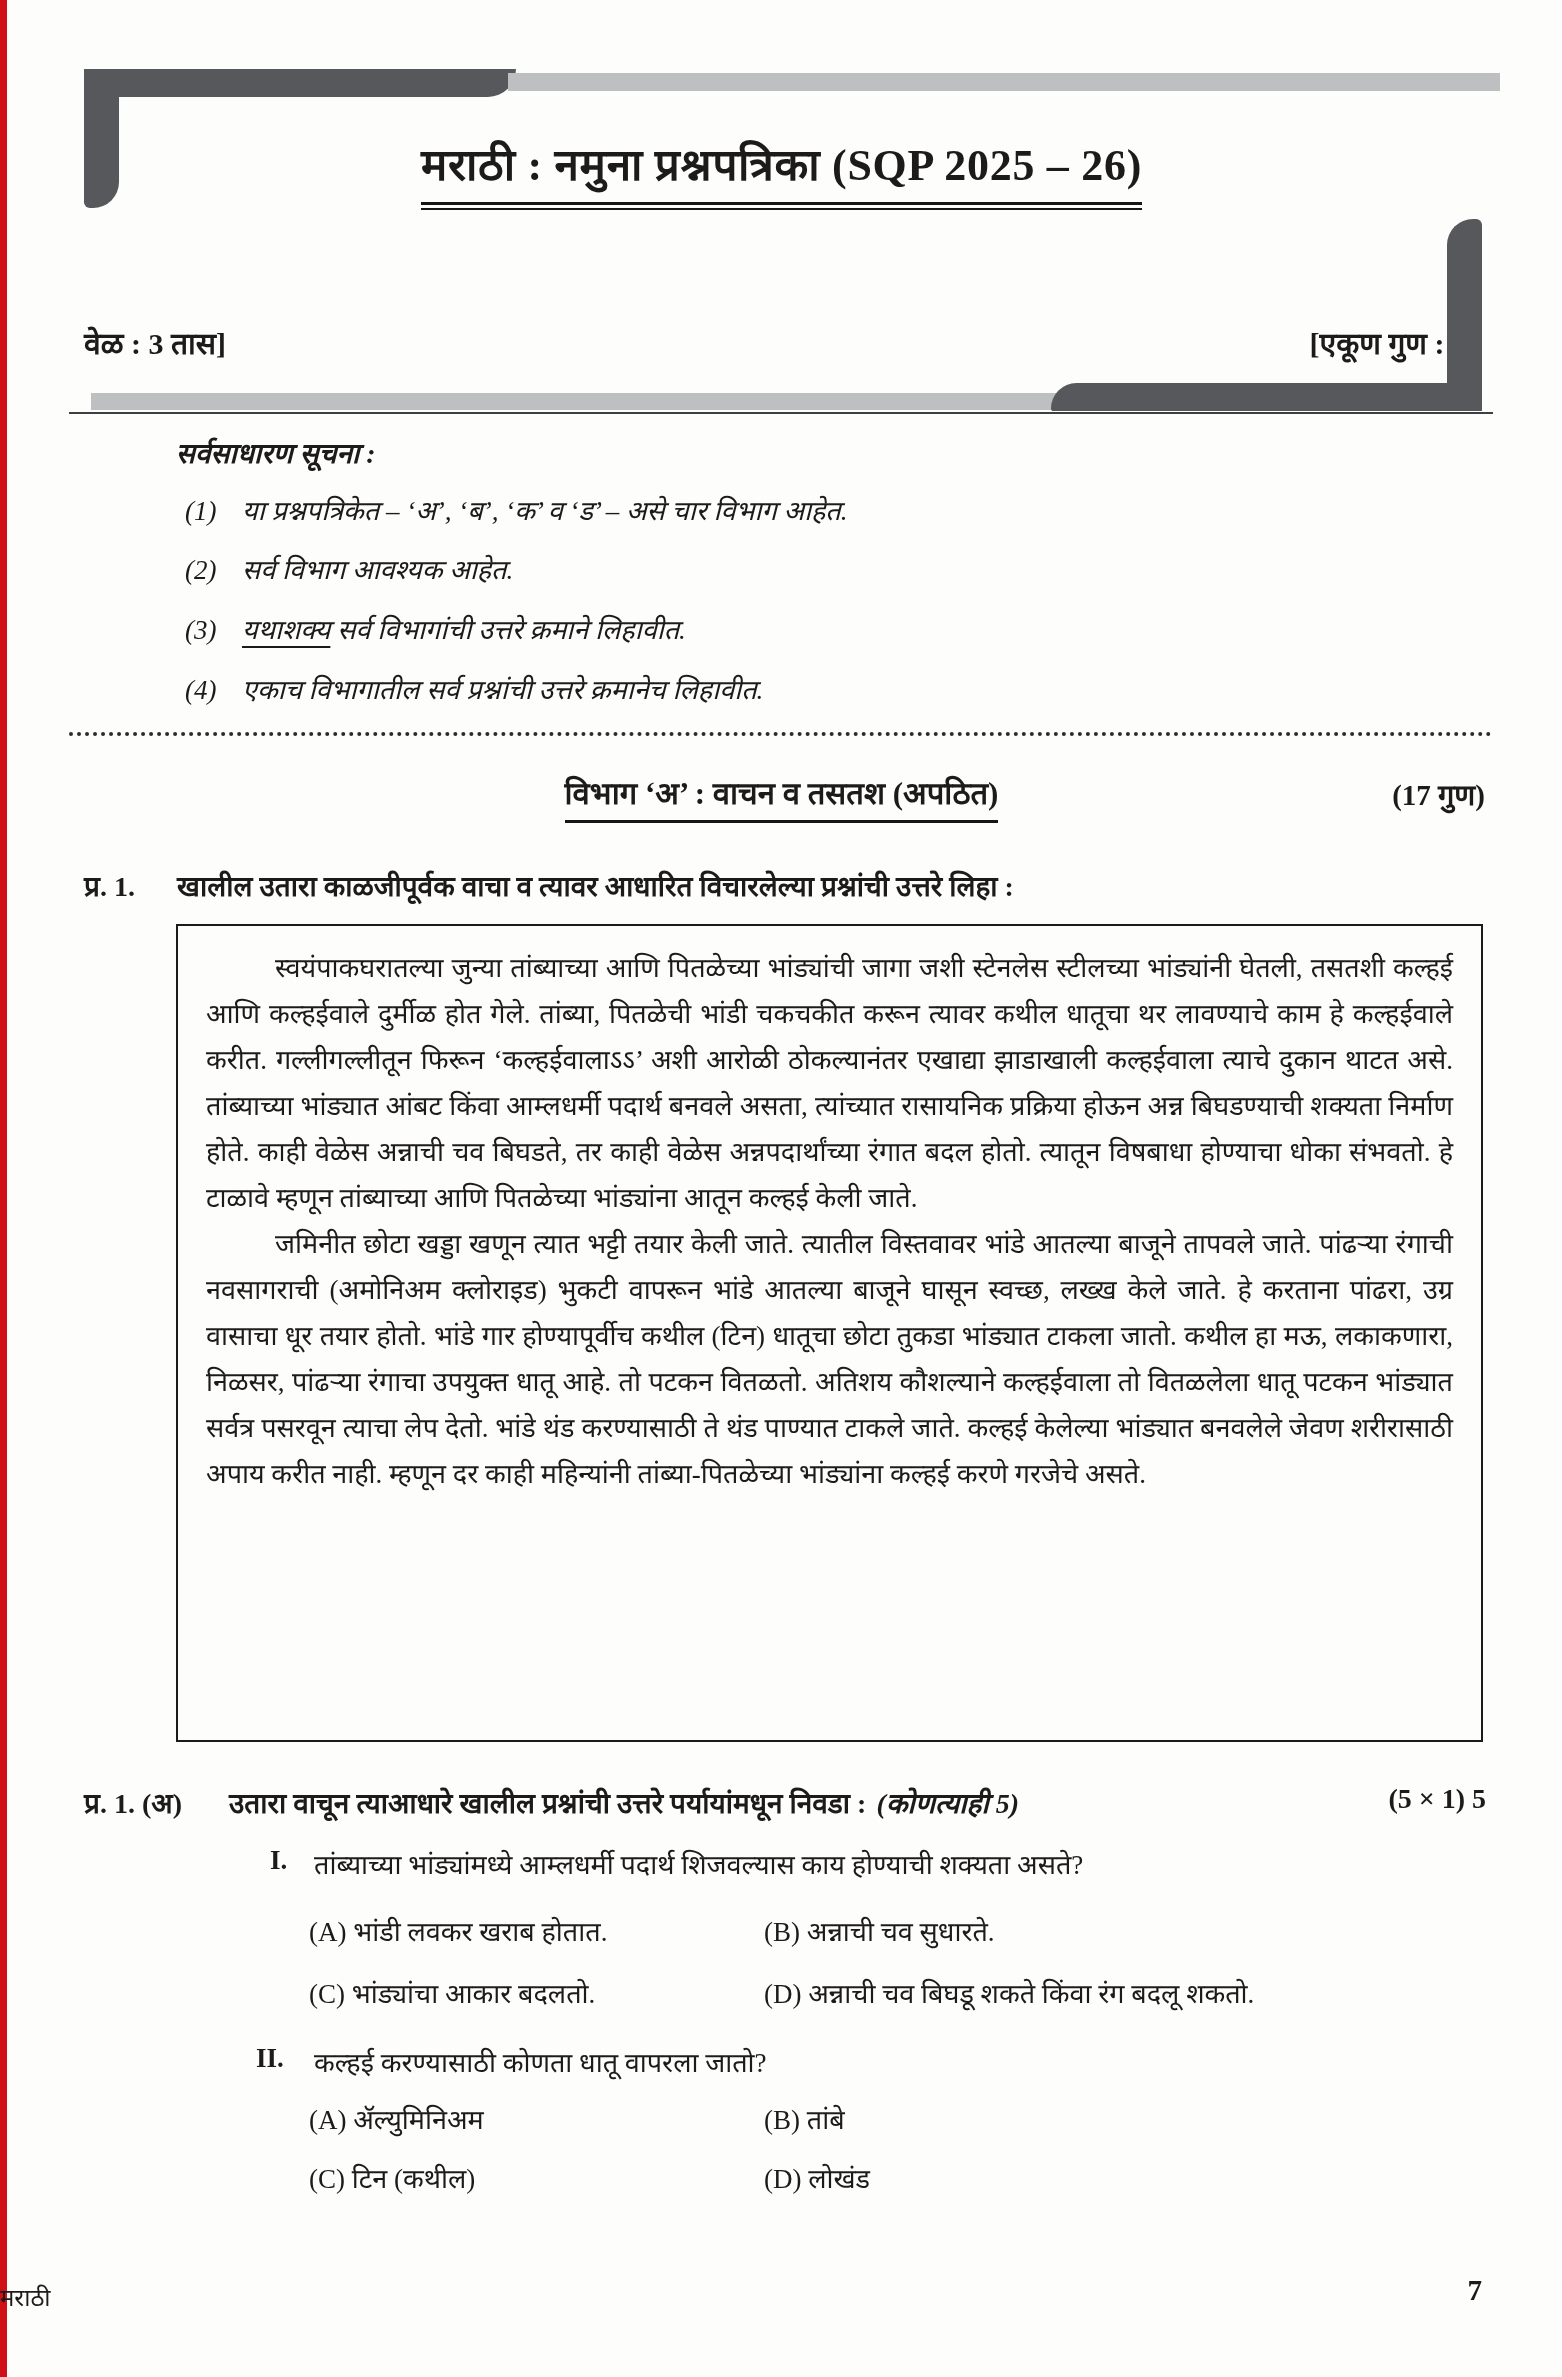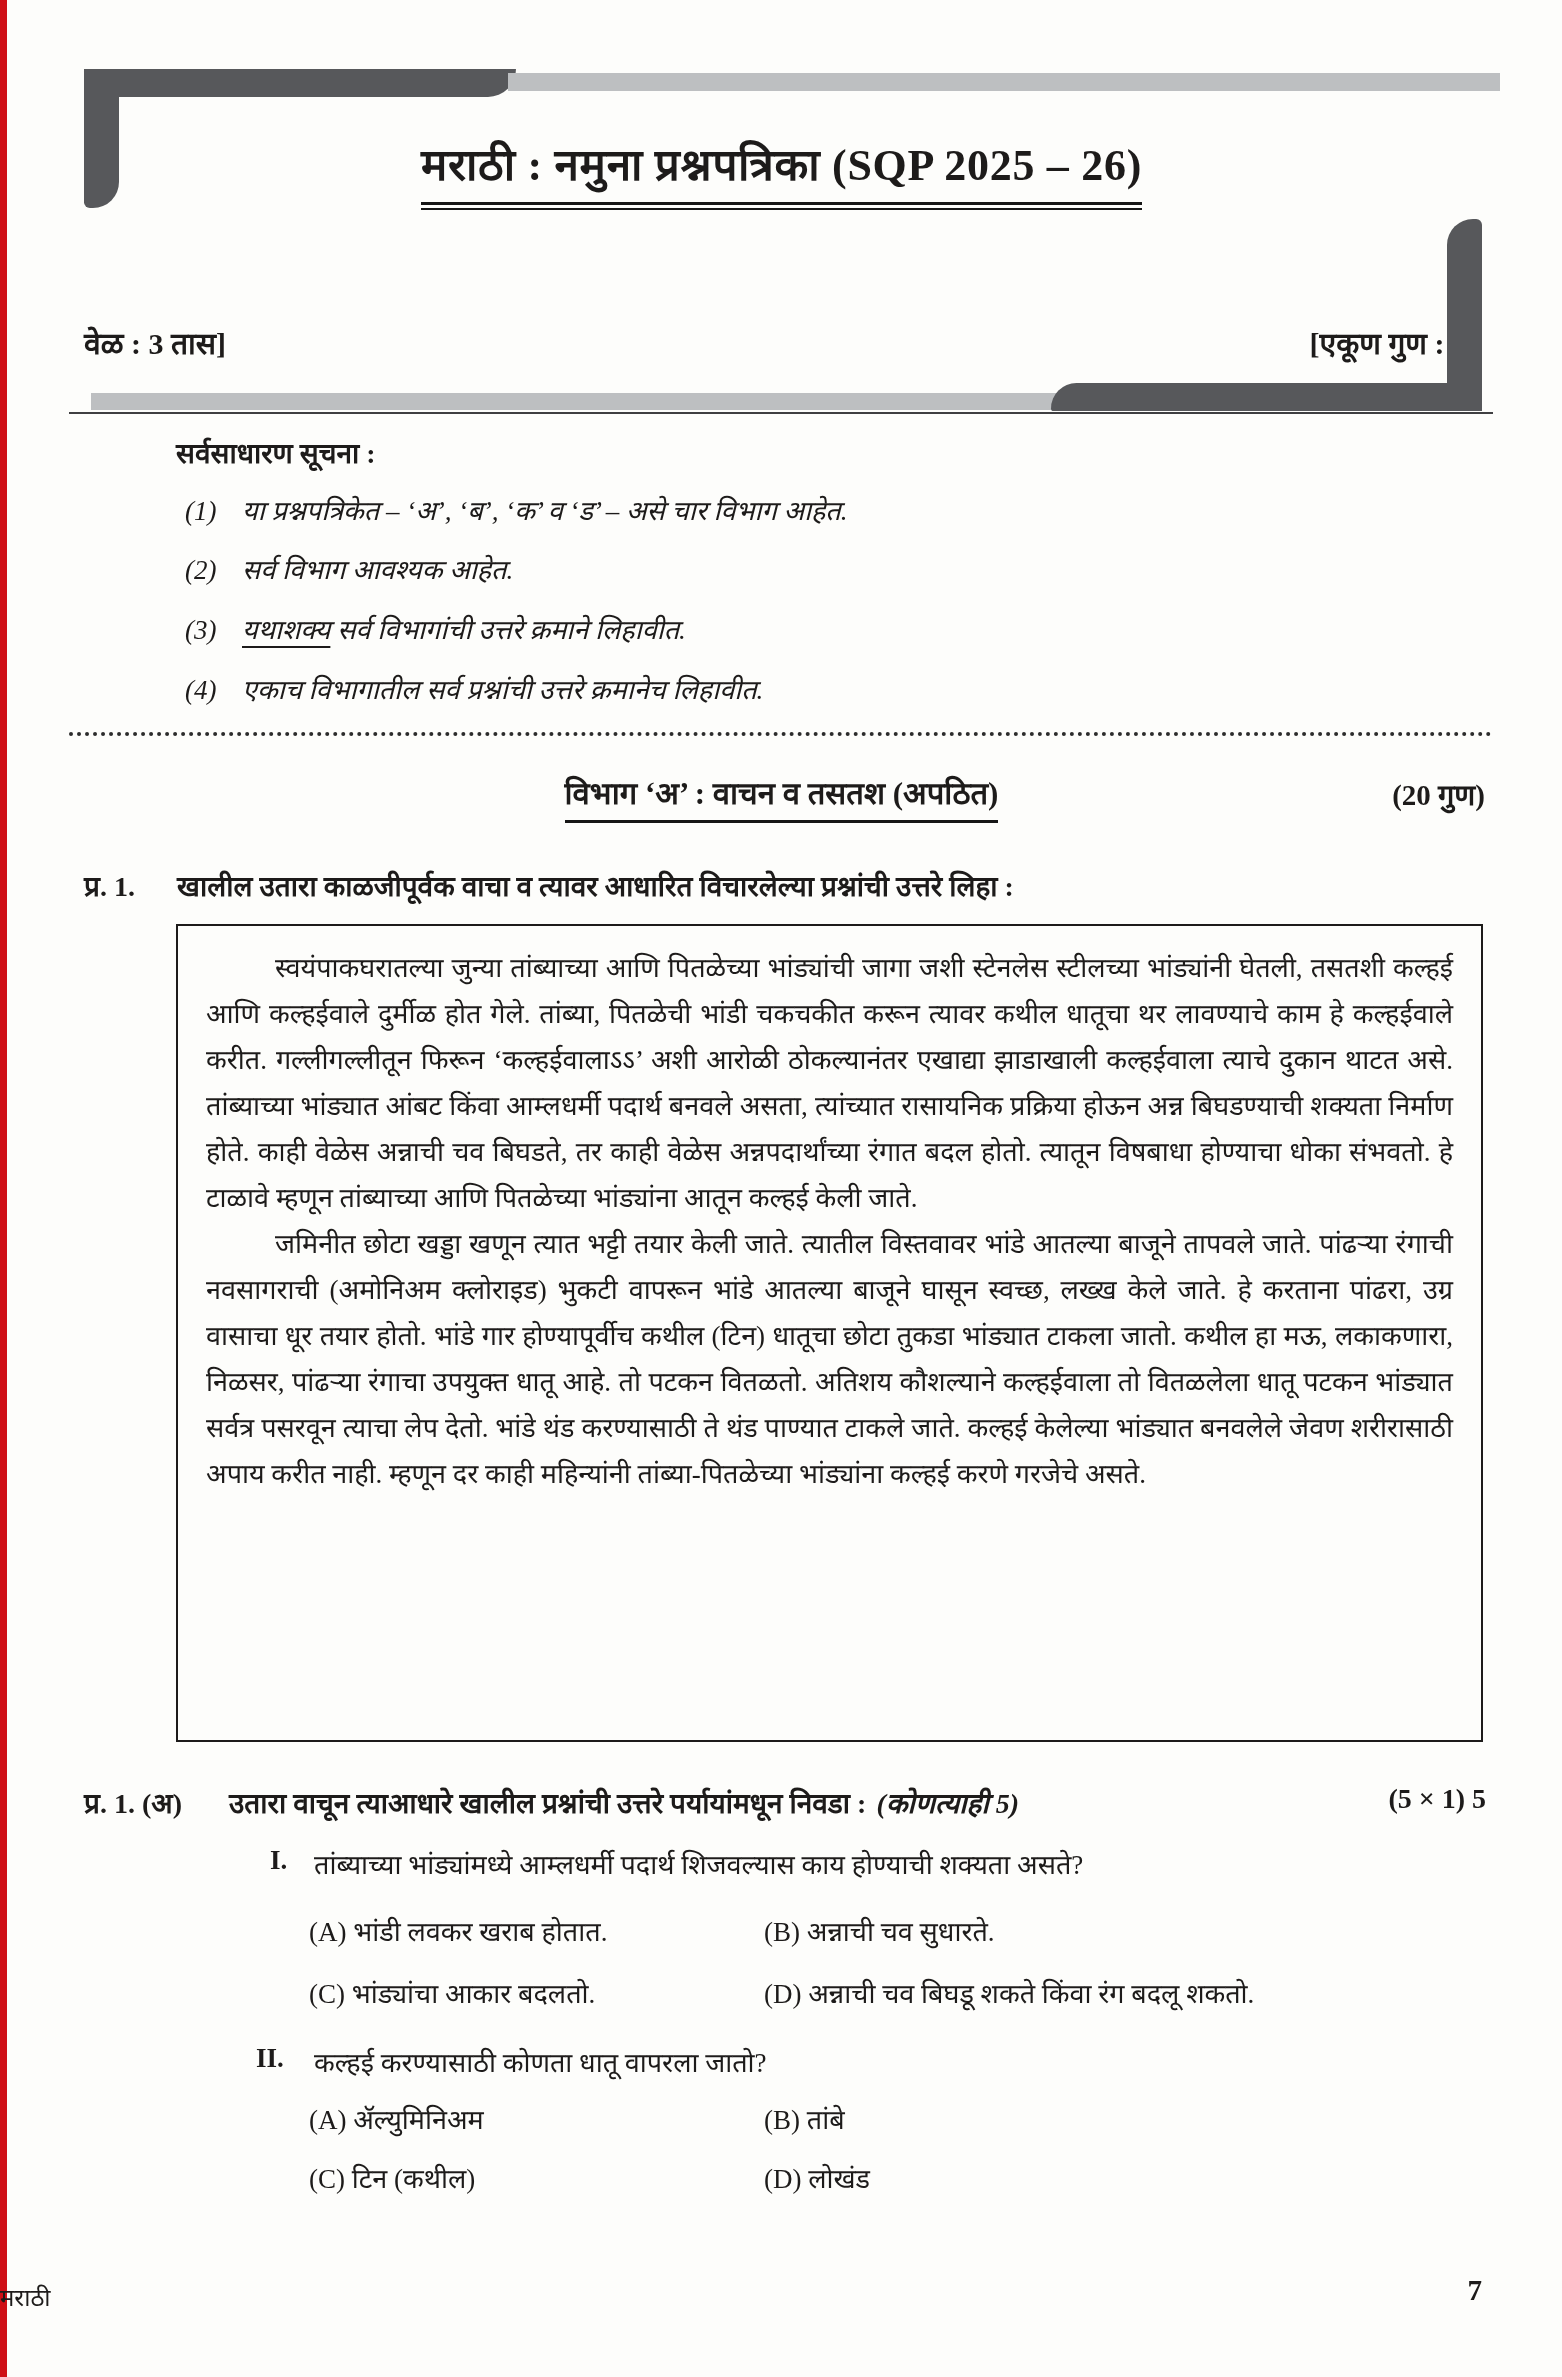--- a/index.html
+++ b/index.html
@@ -30,21 +30,21 @@
   .title{position:absolute;left:0;top:133px;width:100%;text-align:center;font-size:44px;font-weight:bold;letter-spacing:0.7px;}
   .title-text{display:inline-block;position:relative;padding-bottom:8.7px;border-bottom:3.6px solid #161616;}
   .title-text::after{content:"";position:absolute;left:0;right:0;bottom:-8.7px;height:2.2px;background:#161616;}
 
   .subtitle{position:absolute;left:0;top:241px;width:100%;text-align:center;font-size:30.5px;font-weight:bold;}
 
   .time-row{position:absolute;left:84px;top:322px;width:1398px;font-size:30px;font-weight:bold;}
   .time-left{float:left;}
   .time-right{float:right;}
 
-  .instr-head{position:absolute;left:176px;top:433px;font-size:28px;font-weight:bold;}
+  .instr-head{position:absolute;left:176px;top:433px;font-size:28px;font-weight:bold;font-style:italic;}
   .instr-item{position:absolute;left:185px;width:1278px;font-size:27px;font-style:italic;}
   .instr-num{display:inline-block;width:57px;}
   .i1{top:491px;} .i2{top:550px;} .i3{top:610px;} .i4{top:670px;}
   .u-word{text-decoration:underline;text-underline-offset:6.5px;}
 
   .dotted-rule{position:absolute;left:69px;top:732px;width:1423px;height:0;border-top:4.4px dotted #2c2c2c;}
 
   .sec-head-row{position:absolute;left:0;top:771px;width:100%;text-align:center;font-size:31px;font-weight:bold;}
   .sec-head-text{display:inline-block;border-bottom:3.6px solid #161616;padding-bottom:7.3px;}
   .sec-marks{position:absolute;right:78px;top:774px;font-size:29px;font-weight:bold;}
@@ -116,21 +116,21 @@
   </div>
   <div class="instr-item i4">
     <span class="instr-num">(4)</span><span>एकाच विभागातील सर्व प्रश्नांची उत्तरे क्रमानेच लिहावीत.</span>
   </div>
 
   <div class="dotted-rule"></div>
 
   <div class="sec-head-row">
     <span class="sec-head-text">विभाग ‘अ’ : वाचन व तसतश (अपठित)</span>
   </div>
-  <div class="sec-marks">(20 गुण)</div>
+  <div class="sec-marks">(17 गुण)</div>
 
   <div class="q1-row">
     <span class="q1-label">प्र. 1.</span><span>खालील उतारा काळजीपूर्वक वाचा व त्यावर आधारित विचारलेल्या प्रश्नांची उत्तरे लिहा :</span>
   </div>
 
   <div class="passage-box">
     <p>स्वयंपाकघरातल्या जुन्या तांब्याच्या आणि पितळेच्या भांड्यांची जागा जशी स्टेनलेस स्टीलच्या भांड्यांनी घेतली, तसतशी कल्हई आणि कल्हईवाले दुर्मीळ होत गेले. तांब्या, पितळेची भांडी चकचकीत करून त्यावर कथील धातूचा थर लावण्याचे काम हे कल्हईवाले करीत. गल्लीगल्लीतून फिरून ‘कल्हईवालाऽऽ’ अशी आरोळी ठोकल्यानंतर एखाद्या झाडाखाली कल्हईवाला त्याचे दुकान थाटत असे. तांब्याच्या भांड्यात आंबट किंवा  आम्लधर्मी पदार्थ बनवले असता, त्यांच्यात रासायनिक प्रक्रिया होऊन अन्न बिघडण्याची शक्यता निर्माण होते. काही वेळेस अन्नाची चव बिघडते, तर काही वेळेस अन्नपदार्थांच्या रंगात बदल होतो. त्यातून विषबाधा होण्याचा धोका संभवतो. हे टाळावे म्हणून तांब्याच्या आणि पितळेच्या भांड्यांना आतून कल्हई केली जाते.</p>
     <p>जमिनीत छोटा खड्डा खणून त्यात भट्टी तयार केली जाते. त्यातील विस्तवावर भांडे आतल्या बाजूने तापवले जाते. पांढऱ्या रंगाची नवसागराची (अमोनिअम क्लोराइड) भुकटी वापरून भांडे आतल्या बाजूने घासून स्वच्छ, लख्ख केले जाते. हे करताना पांढरा, उग्र वासाचा धूर तयार होतो. भांडे गार होण्यापूर्वीच कथील (टिन) धातूचा छोटा तुकडा भांड्यात टाकला जातो. कथील हा मऊ, लकाकणारा, निळसर, पांढऱ्या रंगाचा उपयुक्त धातू आहे. तो पटकन वितळतो. अतिशय कौशल्याने कल्हईवाला तो वितळलेला धातू पटकन भांड्यात सर्वत्र पसरवून त्याचा लेप देतो. भांडे थंड करण्यासाठी ते थंड पाण्यात टाकले जाते. कल्हई केलेल्या भांड्यात बनवलेले जेवण शरीरासाठी अपाय करीत नाही. म्हणून दर काही महिन्यांनी तांब्या-पितळेच्या भांड्यांना कल्हई करणे गरजेचे असते.</p>
   </div>
 

